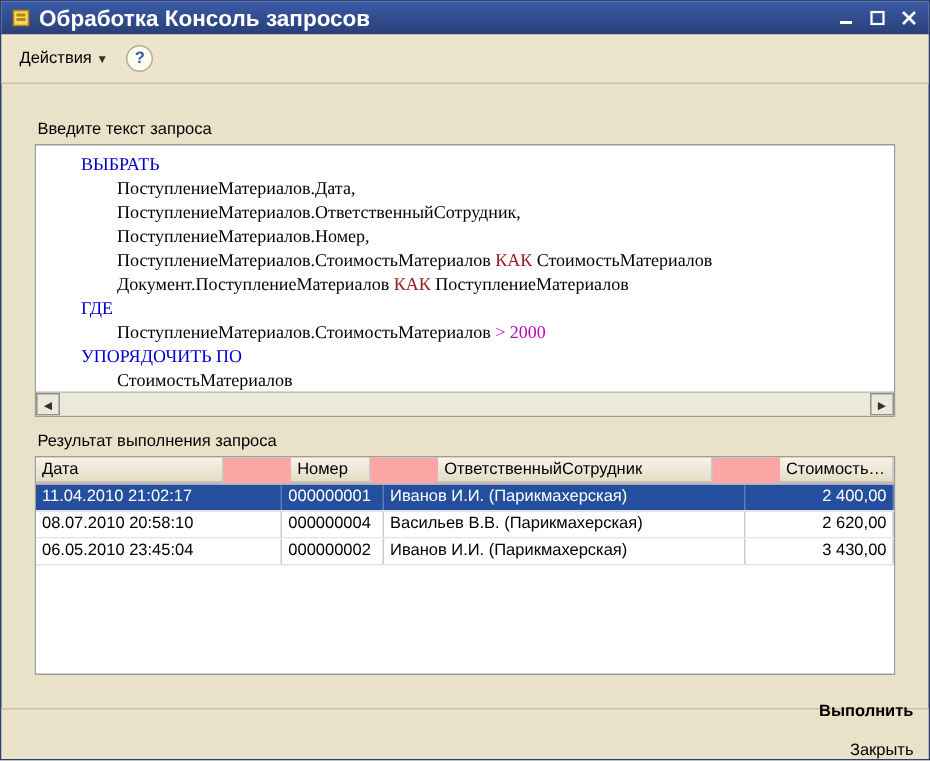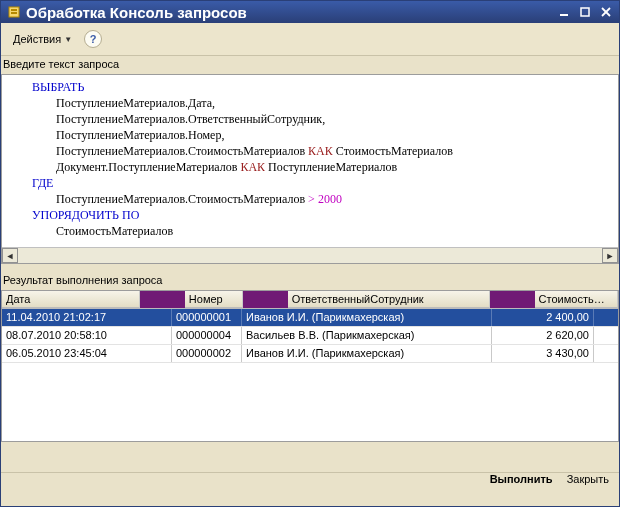--- a/index.html
+++ b/index.html
@@ -61,21 +61,21 @@
     width: 18px; height: 18px;
     border: 1px solid #b5ad91;
     border-radius: 9px;
     background: #fdfcf3;
     display: flex; align-items: center; justify-content: center;
     font-weight: bold; color: #3a5ba8; cursor: pointer;
     font-size: 11px;
   }
   .panel {
     flex: 1;
-    margin: 0;
+    margin: 22px;
     background: #e9e2c9;
     display: flex;
     flex-direction: column;
     overflow: hidden;
   }
   .section-label {
     padding: 2px 2px 4px 2px;
     color: #000;
   }
   .query-box {
@@ -115,21 +115,21 @@
   .result-grid {
     background: #fff;
     border: 1px solid #9c9c9c;
     height: 152px;
     overflow: hidden;
     display: flex;
     flex-direction: column;
   }
   .grid-header {
     display: flex;
-    background: #701a75;
+    background: #fca5a5;
     border-bottom: 1px solid #bbb;
     gap: 45px;
   }
   .grid-header .col, .grid-row .cell {
     border-right: 1px solid #c9c9c9;
     padding: 2px 4px;
     overflow: hidden;
     white-space: nowrap;
     text-overflow: ellipsis;
     height: 17px;
@@ -148,25 +148,26 @@
   }
   .grid-row.selected .cell { border-right-color: rgba(255,255,255,0.25); }
   .col-date  { width: 170px; }
   .col-num   { width: 70px; }
   .col-emp   { width: 250px; }
   .col-cost  { width: 102px; text-align: right; }
   .button-bar {
     height: 34px;
     border-top: 1px solid #c9c2a8;
     display: flex;
-    align-items: flex-start;
+    align-items: flex-end;
     justify-content: flex-end;
     padding: 0 10px;
     gap: 14px;
     background: #e9e2c9;
+    flex-direction: column;
   }
   .btn-text {
     cursor: pointer;
     color: #000;
   }
   .btn-text.primary { font-weight: bold; }
 </style>
 </head>
 <body>
 

